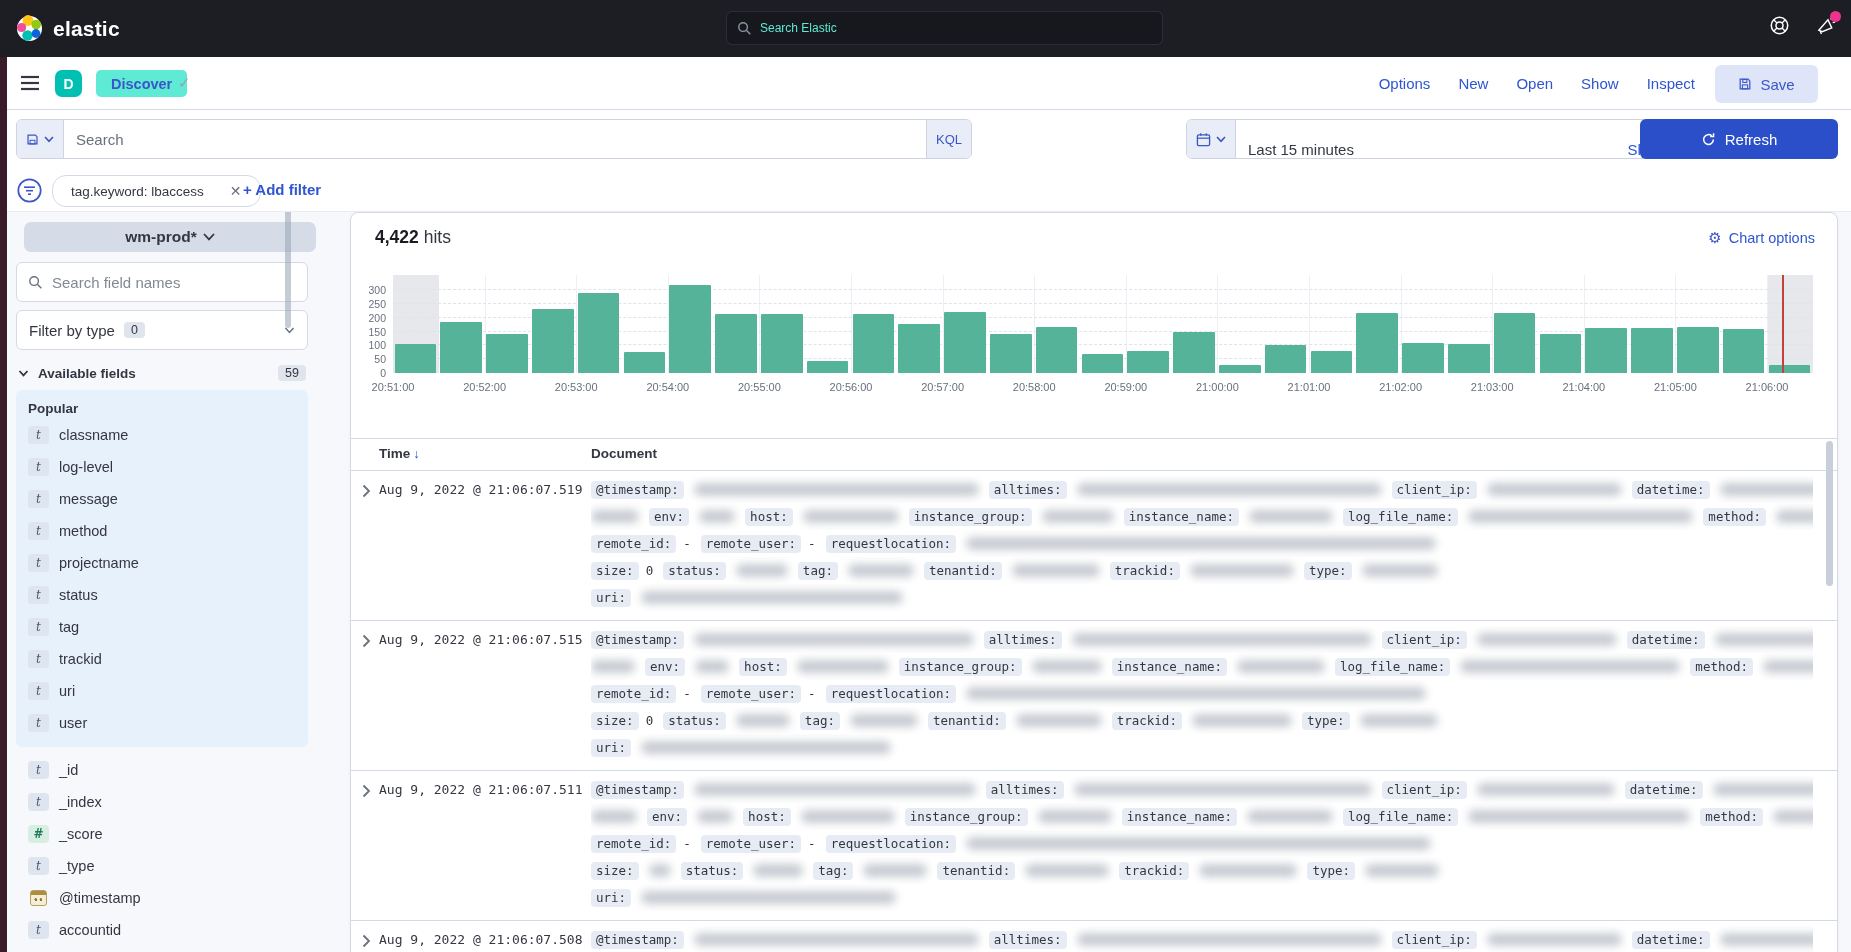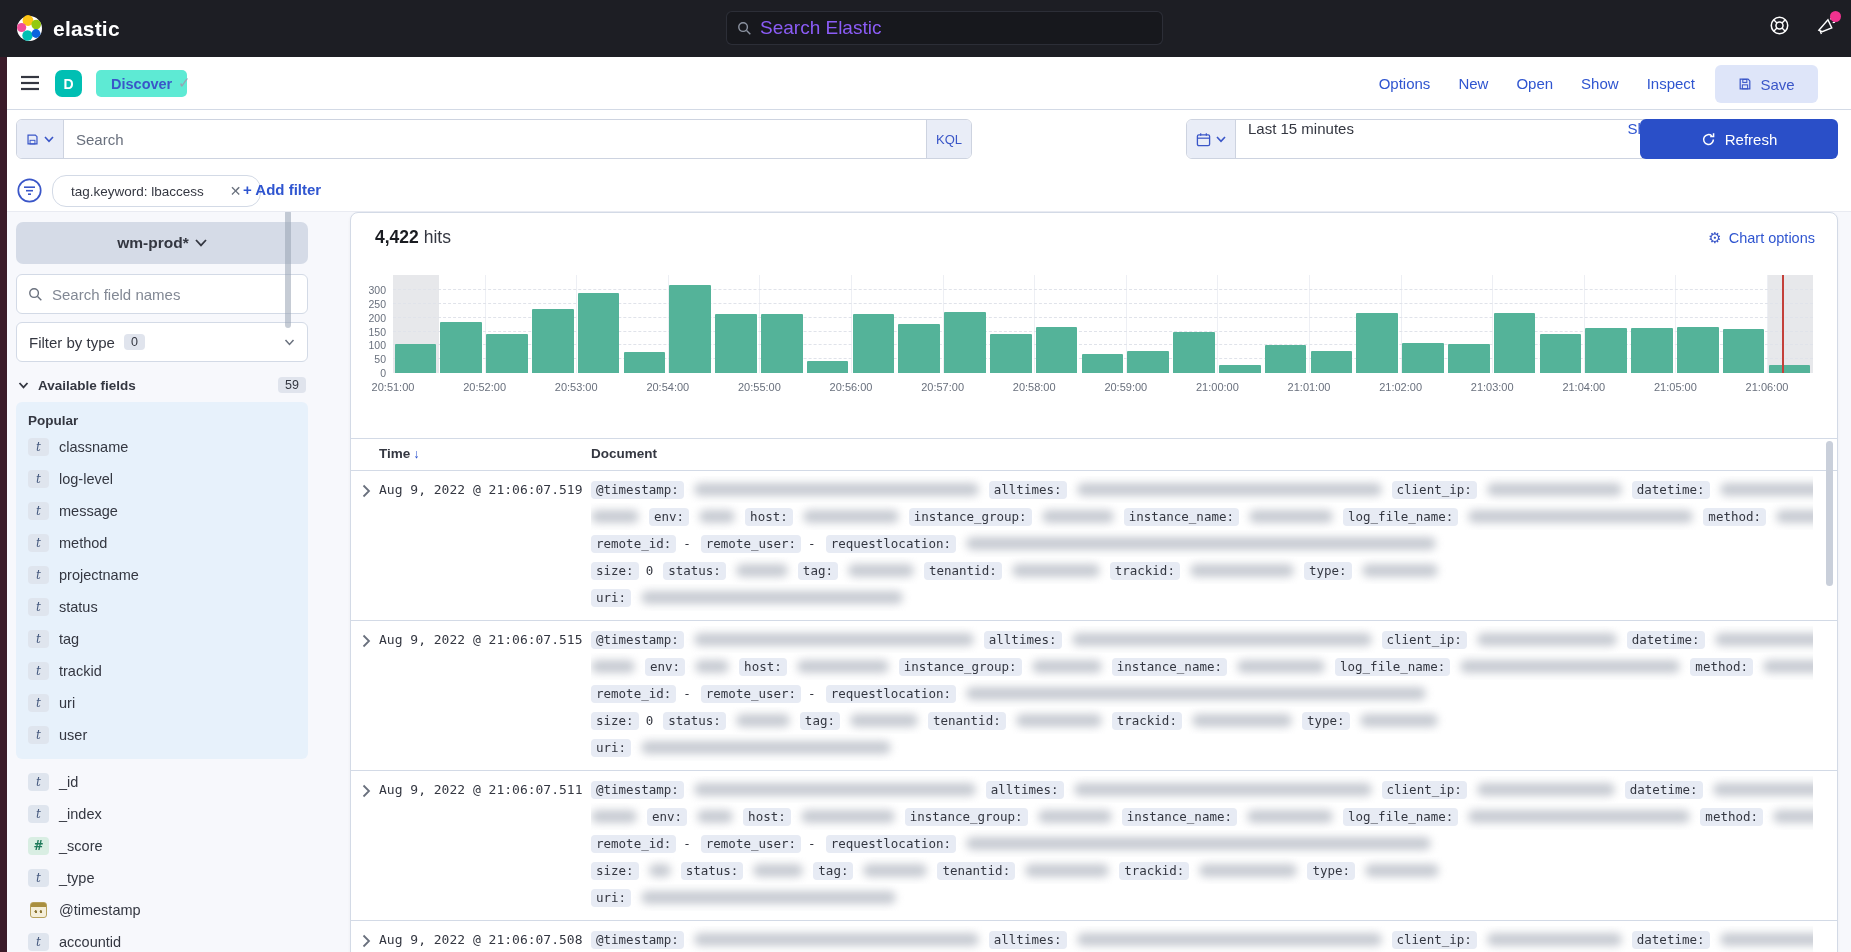--- a/index.html
+++ b/index.html
@@ -7,21 +7,21 @@
     font-family:"Liberation Sans", sans-serif; color:#343741; }
   svg { display:block; }
   .mono { font-family:"DejaVu Sans Mono", monospace; }
 
   
   .topbar { position:absolute; left:0; top:0; width:1851px; height:57px; background:#1d1e24; z-index:30; }
   .brand { position:absolute; left:16px; top:14px; display:flex; align-items:center; gap:10px; }
   .brand-name { color:#fff; font-size:21px; font-weight:600; letter-spacing:.2px; }
   .global-search { position:absolute; left:726px; top:11px; width:437px; height:34px; background:#17181d;
     border:1px solid #45495577; border-radius:6px; display:flex; align-items:center; padding:0 10px; gap:8px; }
-  .global-search .ph { color:#8b5cf6; font-size:19px;text-align:right; }
+  .global-search .ph { color:#5eead4; font-size:12px;text-align:right; }
   .topbar-icons { position:absolute; right:14px; top:15px; display:flex; gap:26px; align-items:center; }
   .noti-dot { position:absolute; right:-4px; top:-4px; width:11px; height:11px; border-radius:50%; }
 
   
   .headerbar { position:absolute; left:0; top:57px; width:1851px; height:53px; background:#fff;
     border-bottom:1px solid #d3dae6; z-index:25; }
   .hamburger { position:absolute; left:20px; top:18px; width:20px; cursor:pointer; }
   .app-badge { position:absolute; left:55px; top:13px; width:27px; height:27px; border-radius:7px;
     color:#fff; font-weight:bold; font-size:14px; display:flex; align-items:center; justify-content:center; }
   .crumb-pill { position:absolute; left:96px; top:13px; height:27px; padding:0 15px; background:#5eead4;
@@ -37,21 +37,21 @@
   .querybar { position:absolute; left:0; top:110px; width:1851px; height:60px; background:#fff; z-index:20; }
   .qinput { position:absolute; left:16px; top:9px; width:956px; height:40px; background:#fff;
     border:1px solid #cdd3e0; border-radius:6px; display:flex; align-items:center; }
   .prepend { height:100%; background:#e9edf7; border-right:1px solid #cdd3e0; border-radius:5px 0 0 5px;
     display:flex; align-items:center; justify-content:center; gap:5px; padding:0 9px; cursor:pointer; }
   .append { height:100%; background:#e9edf7; border-left:1px solid #cdd3e0; border-radius:0 5px 5px 0;
     display:flex; align-items:center; justify-content:center; padding:0 9px; color:#3a56c8; font-size:13px;
     font-weight:500; margin-left:auto; cursor:pointer; }
   .qinput .ph { color:#69707d; font-size:15px; margin-left:12px; }
   .datepicker { position:absolute; left:1186px; top:9px; width:534px; height:40px; background:#fff;
-    border:1px solid #cdd3e0; border-radius:6px; display:flex; align-items:flex-start; }
+    border:1px solid #cdd3e0; border-radius:6px; display:flex; align-items:flex-end; }
   .datepicker .timetext { font-size:15px; color:#343741; margin-left:12px; cursor:pointer; }
   .showdates { margin-left:auto; margin-right:13px; color:#2f55d0; font-size:15px; cursor:pointer; }
   .refresh-btn { position:absolute; left:1640px; top:9px; width:198px; height:40px; border:none; border-radius:6px;
     color:#fff; font-size:15px; font-weight:500; display:flex; align-items:center; justify-content:center;
     gap:9px; font-family:inherit; cursor:pointer; }
 
   
   .filterbar { position:absolute; left:0; top:170px; width:1851px; height:42px; background:#fff;
     border-bottom:1px solid #e9ebf2; z-index:20; }
   .funnel-ic { position:absolute; left:16px; top:7px; cursor:pointer; }
@@ -59,23 +59,23 @@
     border-radius:14px; display:flex; align-items:center; gap:26px; padding:0 18px; cursor:pointer; }
   .filter-chip .txt { font-size:13.5px; color:#343741; }
   .filter-chip .x { color:#69707d; font-size:14px; }
   .addfilter { position:absolute; left:243px; top:11px; color:#2f55d0; font-size:15px; font-weight:700; cursor:pointer; }
 
   
   .edge-strip { position:absolute; left:0; top:57px; width:7px; height:895px; background:#3a1b29; z-index:40; }
 
   
   .sidebar { position:absolute; left:16px; top:222px; width:292px; }
-  .index-btn { width:100%; height:42px; background:#d5dbe7; border:none; border-radius:7px; display:flex;
+  .index-btn { width:100%; height:30px; background:#d5dbe7; border:none; border-radius:7px; display:flex;
     align-items:center; justify-content:center; gap:6px; font-size:15.5px; font-weight:bold; color:#343741;
-    font-family:inherit; cursor:pointer; }
+    font-family:inherit; cursor:pointer;margin-left:8px; }
   .field-search { margin-top:10px; height:40px; background:#fff; border:1px solid #d3dae6; border-radius:6px;
     display:flex; align-items:center; gap:9px; padding:0 11px; }
   .field-search .ph { color:#828894; font-size:15px; }
   .type-filter { margin-top:8px; height:40px; background:#fff; border:1px solid #d3dae6; border-radius:6px;
     display:flex; align-items:center; gap:9px; padding:0 12px; cursor:pointer; }
   .type-filter .lbl { font-size:15px; }
   .cnt-badge { background:#e0e4ed; border-radius:4px; font-size:12.5px; padding:1px 7px; color:#343741; }
   .avail-hdr { margin-top:15px; display:flex; align-items:center; gap:9px; padding:0 2px; cursor:pointer; }
   .avail-hdr .lbl { font-size:13.5px; font-weight:bold; }
   .avail-hdr .cnt-badge { margin-left:auto; }

